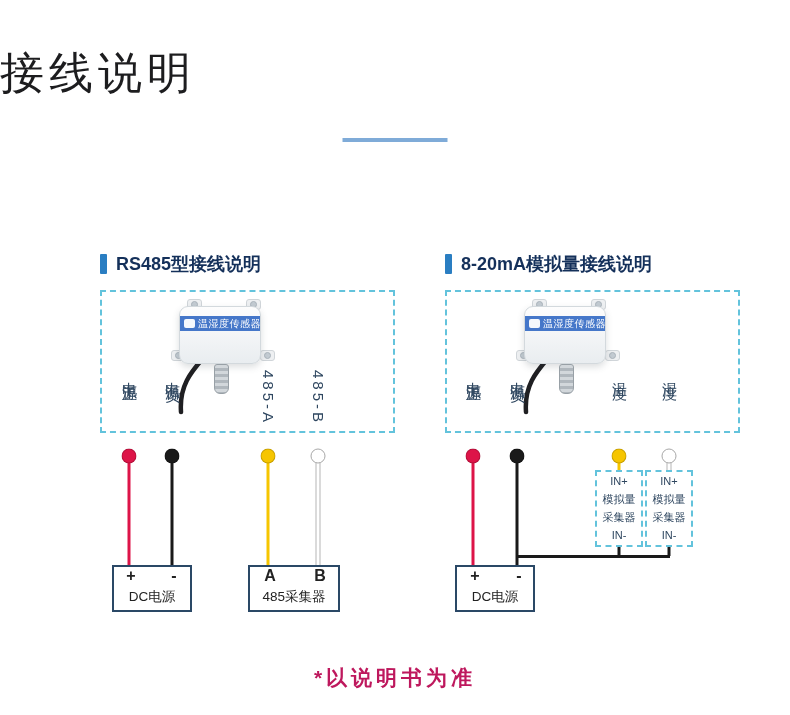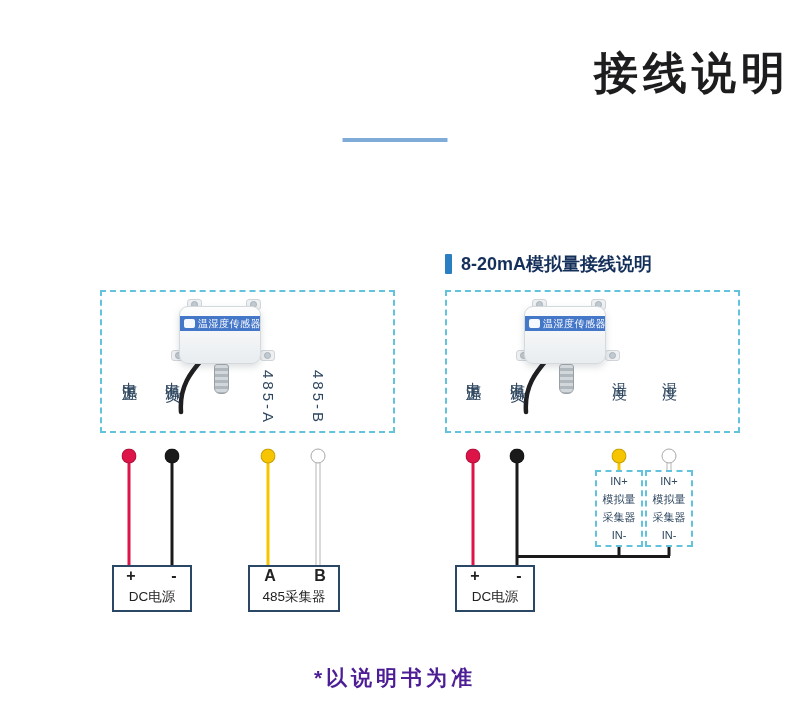--- a/index.html
+++ b/index.html
@@ -1,20 +1,20 @@
 <!DOCTYPE html>
 <html><head>
 <meta charset="utf-8">
 <style>
   html,body{margin:0;padding:0;background:#fff;}
   .canvas{position:relative;width:790px;height:715px;background:#fff;overflow:hidden;
           font-family:"Liberation Sans","DejaVu Sans",sans-serif;}
 
-  .title{position:absolute;top:44px;left:0;right:0;text-align:right;
-         font-size:44px;font-weight:700;color:#1d1d1f;letter-spacing:5px;}
+  .title{position:absolute;top:44px;left:0;right:0;text-align:left;
+         font-size:44px;font-weight:400;color:#1d1d1f;letter-spacing:5px;}
   .title-underline{position:absolute;top:138px;left:50%;transform:translateX(-50%);
          width:105px;height:4px;background:#7fabd8;}
   .subtitle{position:absolute;top:180px;left:0;right:0;text-align:center;
          font-size:22px;color:#333;letter-spacing:2px;}
 
   .sec-head{position:absolute;top:252px;display:flex;align-items:center;gap:9px;
          font-size:18px;font-weight:700;color:#14305a;}
   .bullet{width:7px;height:20px;background:#2a7ec2;border-radius:1px;flex:0 0 auto;}
 
   .dashed-box{position:absolute;top:290px;width:295px;height:143px;
@@ -61,30 +61,34 @@
   .devname{position:absolute;bottom:4px;left:0;width:100%;text-align:center;
          font-size:13.5px;color:#222;}
 
   .colbox{position:absolute;top:470px;width:48px;height:77px;border:2px dashed #63c3dc;
          box-sizing:border-box;display:flex;flex-direction:column;align-items:center;
          justify-content:space-between;padding:3px 0;font-size:11px;color:#2f4760;
          background:#fff;z-index:4;}
   .colline{line-height:1.2;white-space:nowrap;}
 
   .footnote{position:absolute;top:664px;left:0;right:0;text-align:center;
-         font-size:21px;font-weight:700;color:#4c1d95;letter-spacing:4px;}
+         font-size:21px;font-weight:700;color:#be185d;letter-spacing:4px;}
 </style>
 </head>
 <body>
 
 <div class="canvas">
 
   <div class="title">接线说明</div>
   <div class="title-underline"></div>
 
+  <div class="sec-head" style="left:100px">
+    <span class="bullet"></span>
+    <span>RS485型接线说明</span>
+  </div>
 
   <div class="dashed-box" style="left:100px"></div>
 
   <div class="sensor" style="left:165px;top:296px">
     <svg class="cable" viewBox="0 0 60 62">
       <path d="M38 2 C26 16 12 30 14 58" fill="none" stroke="#1f1f22" stroke-width="4.5" stroke-linecap="round"></path>
     </svg>
     <div class="ear tl">
         <span class="hole"></span>
       </div>

